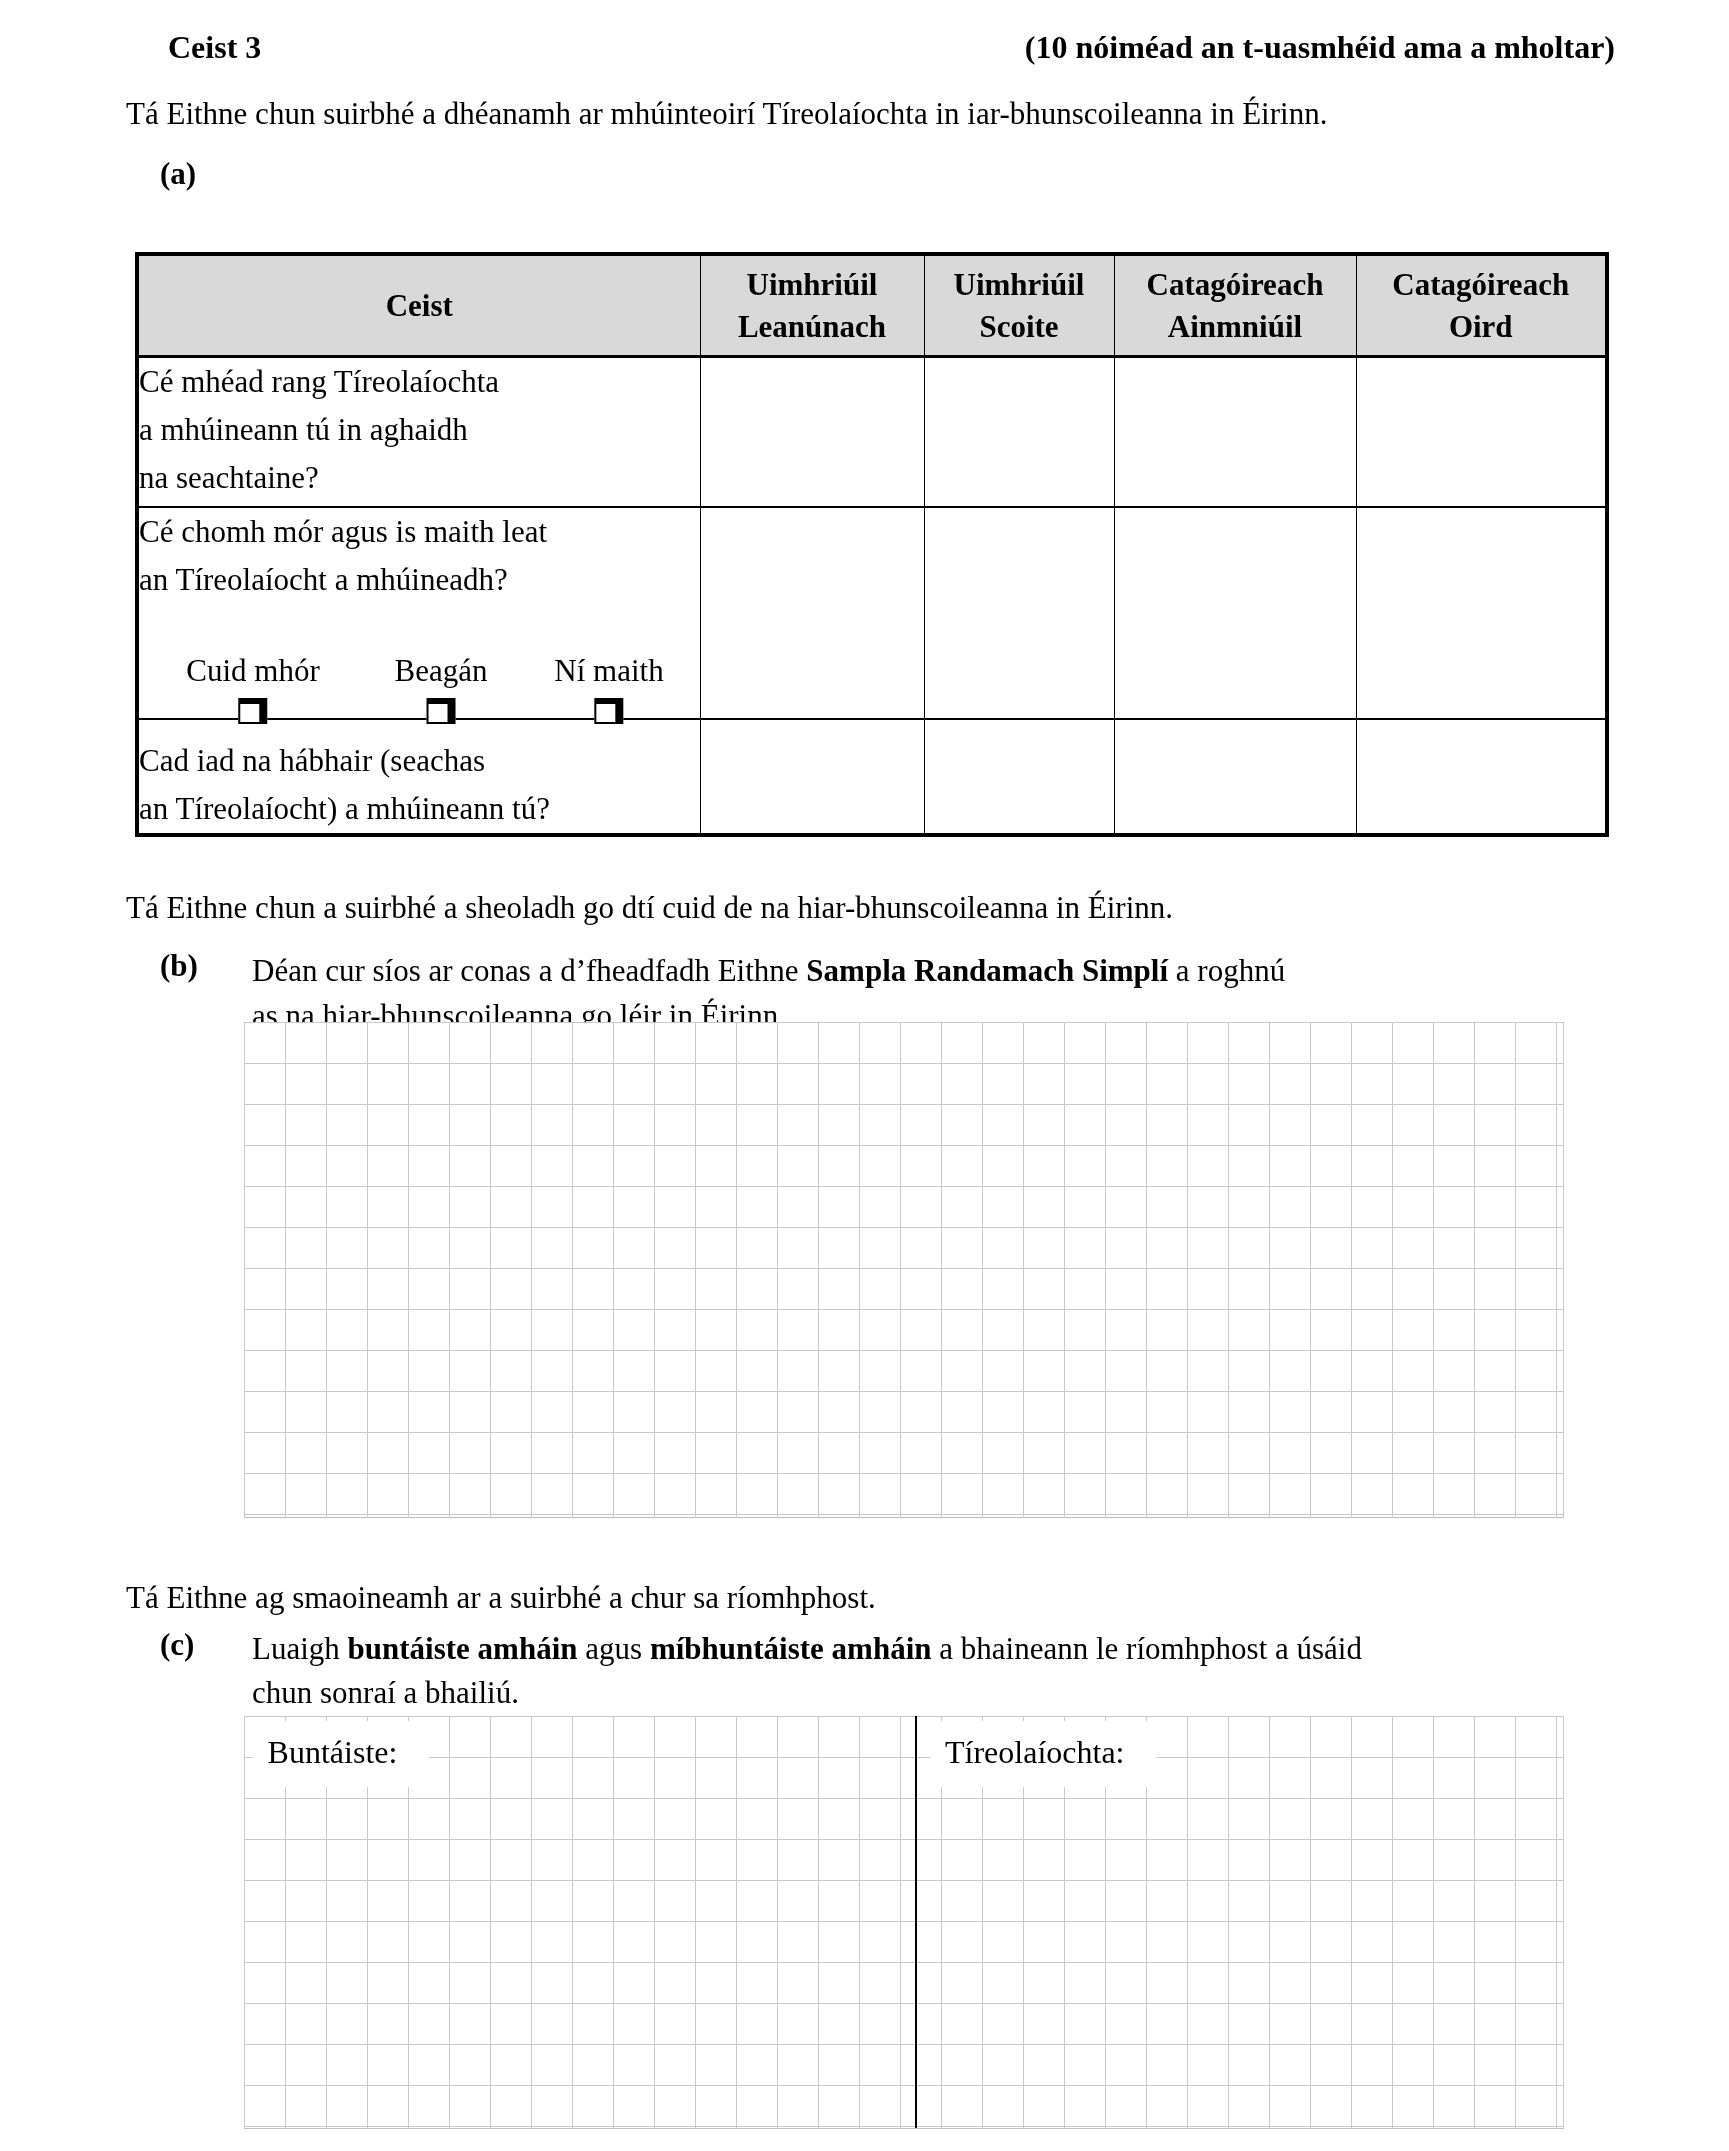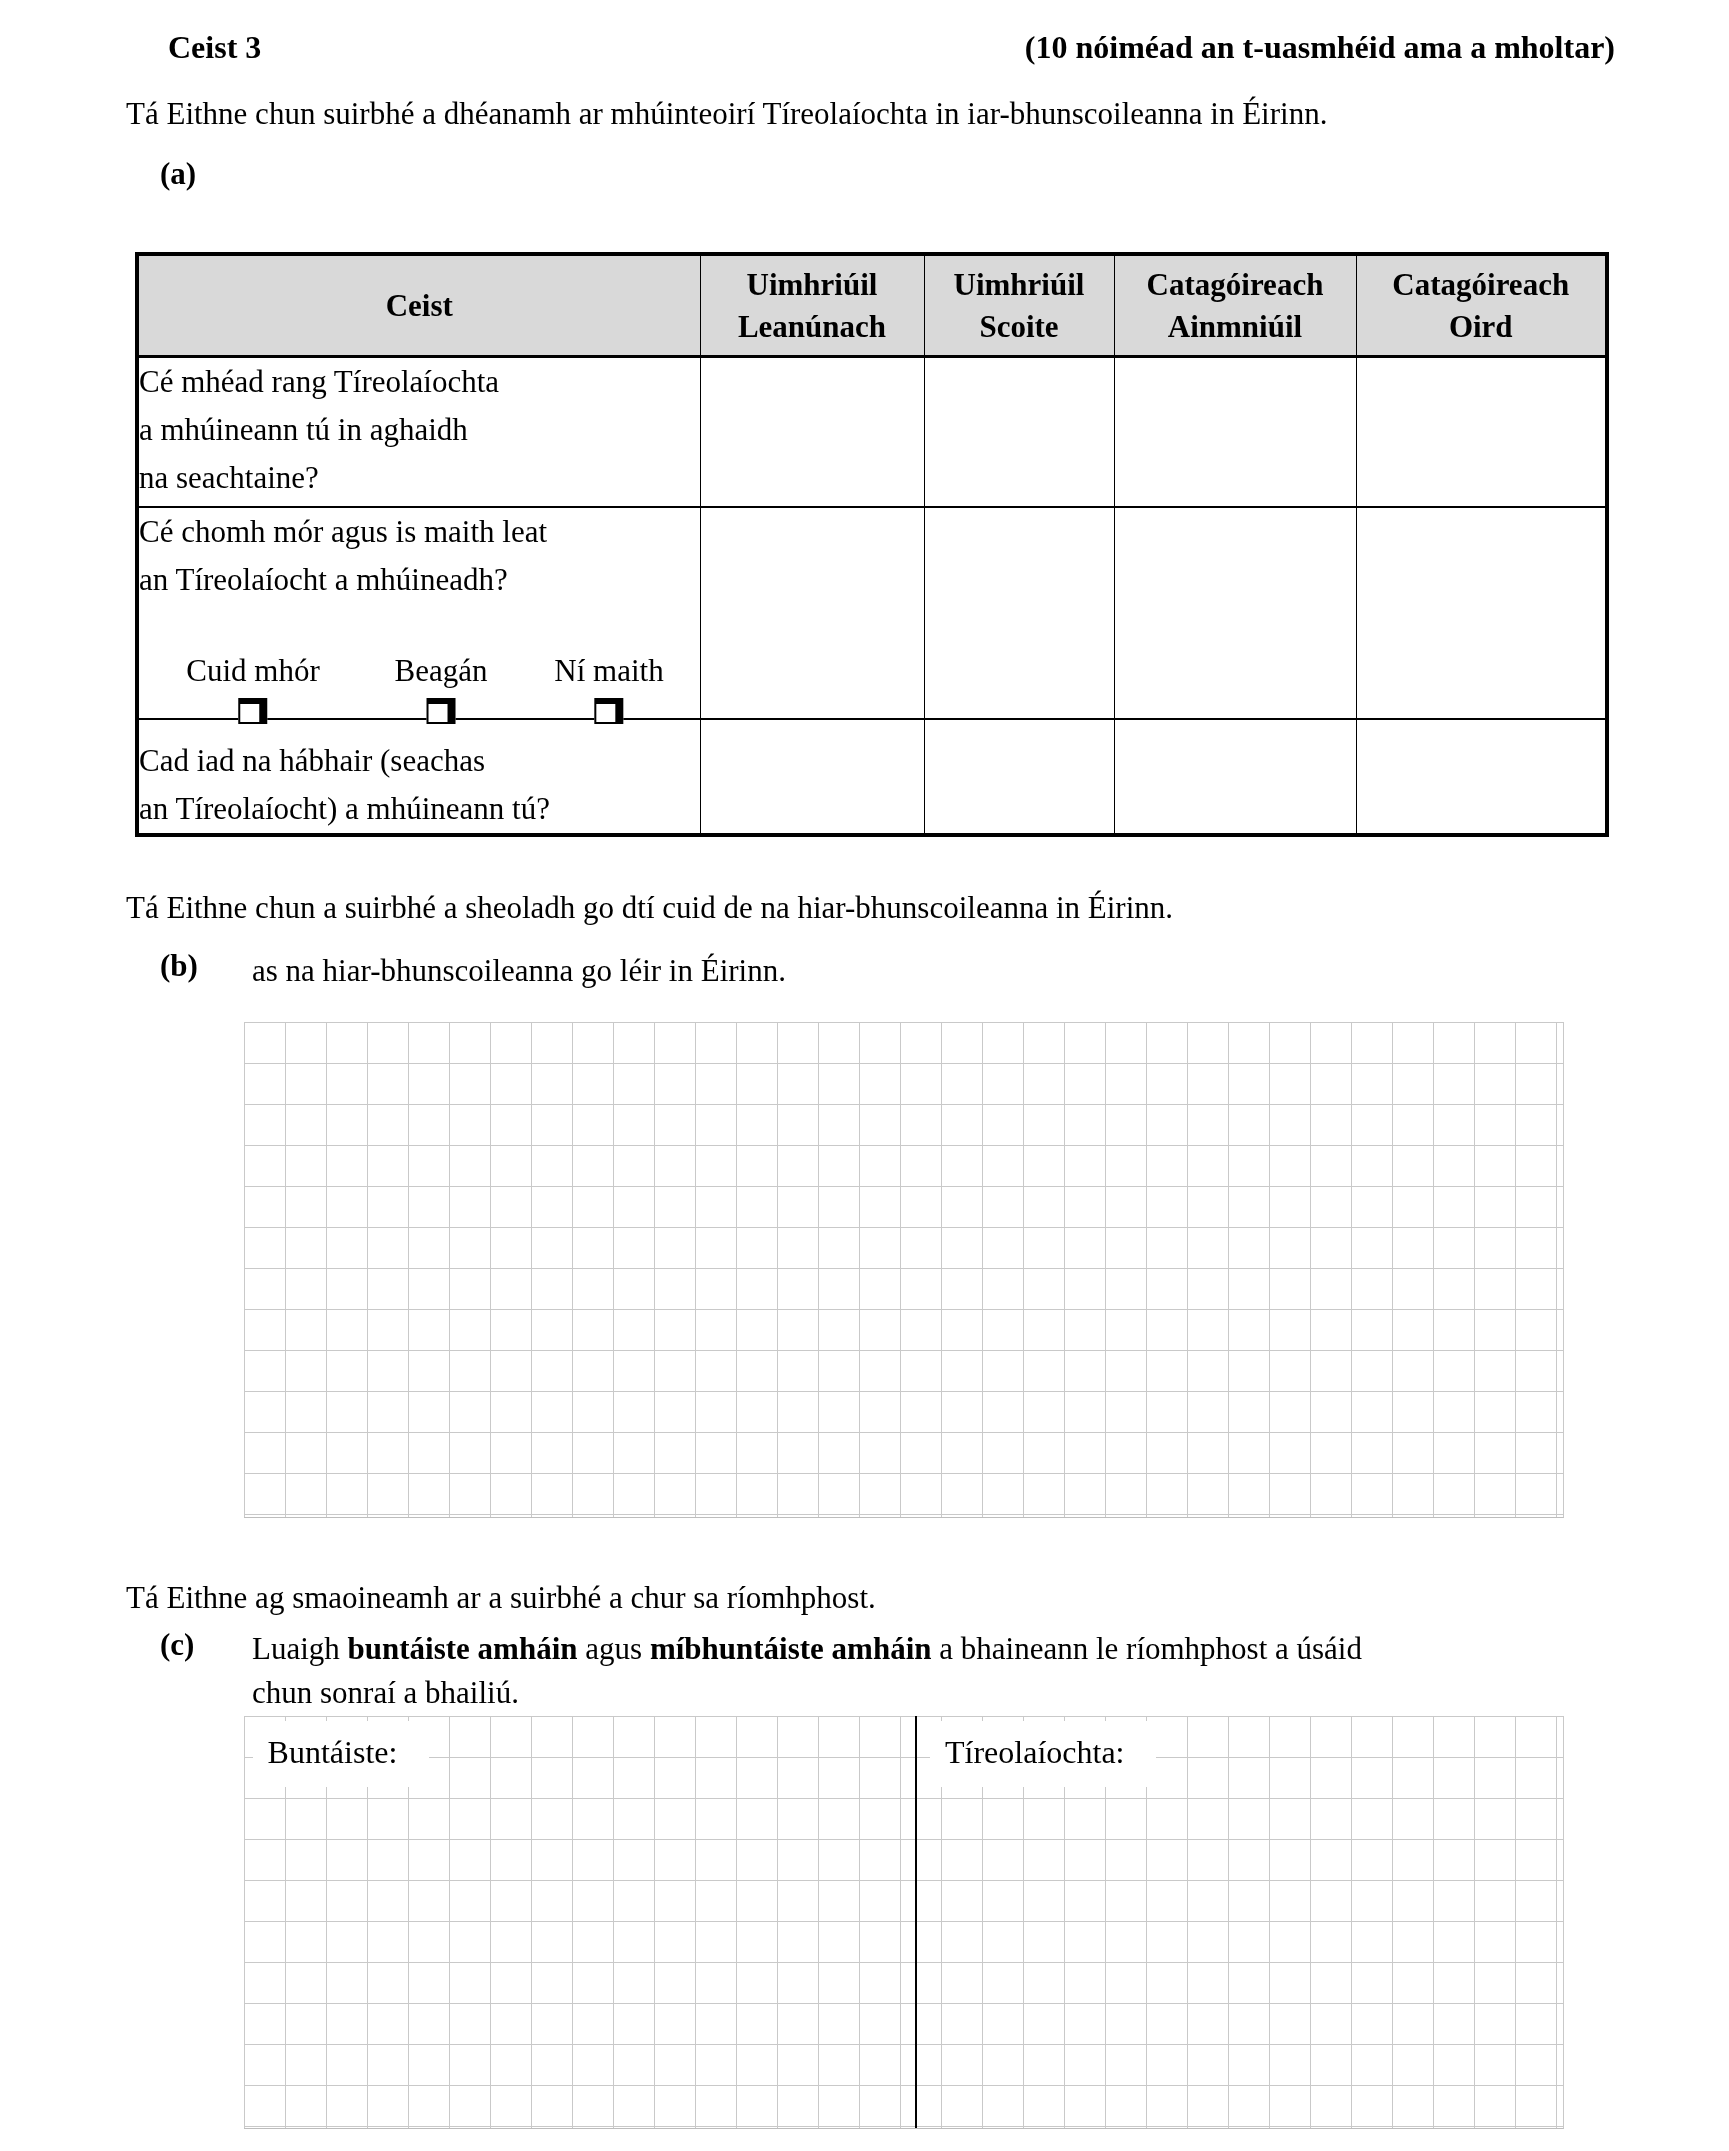--- a/index.html
+++ b/index.html
@@ -140,20 +140,21 @@
     <td class="tick"></td>
     <td class="tick"></td>
   </tr>
 </tbody>
   </table>
 
 <div class="abs txt" id="partb-intro">Tá Eithne chun a suirbhé a sheoladh go dtí cuid de na hiar-bhunscoileanna in Éirinn.</div>
 
 <div class="abs" id="partb-label">(b)</div>
 <div class="abs txt" id="partb-text">
+  <div><span>Déan cur síos ar conas a d’fheadfadh Eithne </span><span class="b">Sampla Randamach Simplí</span><span> a roghnú</span></div>
   <div>as na hiar-bhunscoileanna go léir in Éirinn.</div>
 </div>
 
 <div class="abs grid-area" id="grid-b"></div>
 
 <div class="abs txt" id="partc-intro">Tá Eithne ag smaoineamh ar a suirbhé a chur sa ríomhphost.</div>
 
 <div class="abs" id="partc-label">(c)</div>
 <div class="abs txt" id="partc-text">
   <div><span>Luaigh </span><span class="b">buntáiste amháin</span><span> agus </span><span class="b">míbhuntáiste amháin</span><span> a bhaineann le ríomhphost a úsáid</span></div>

